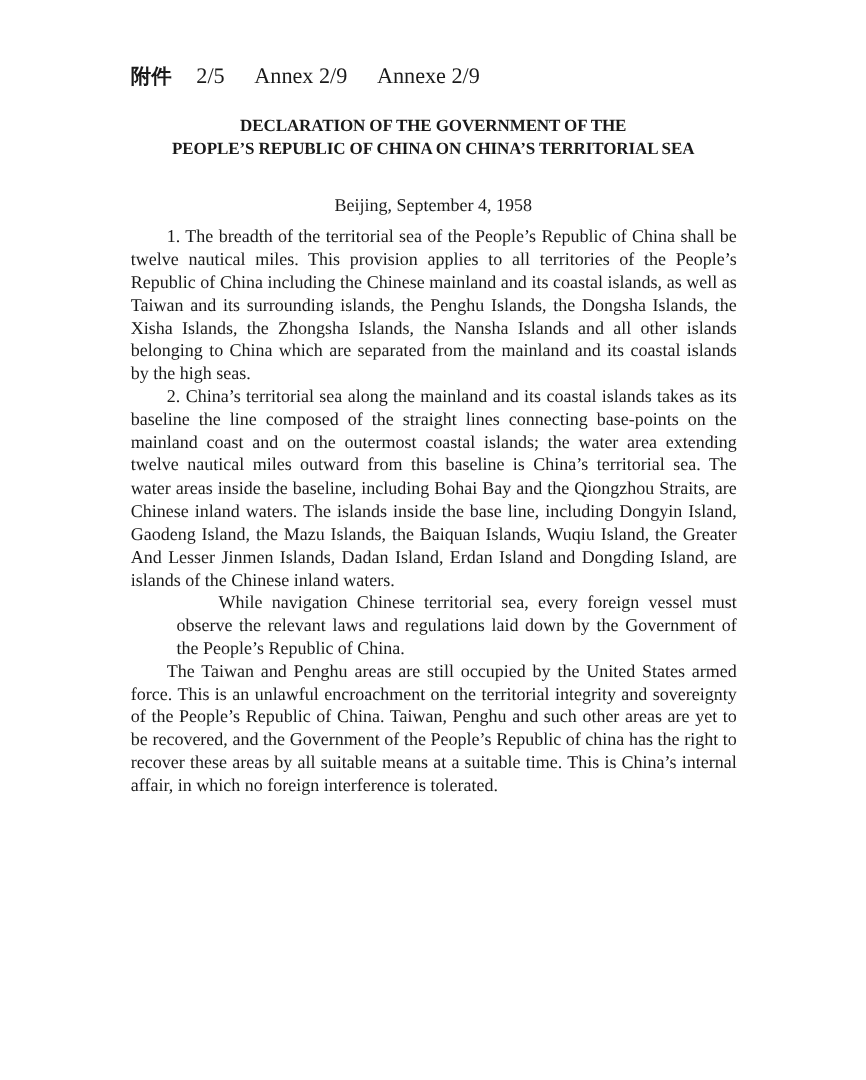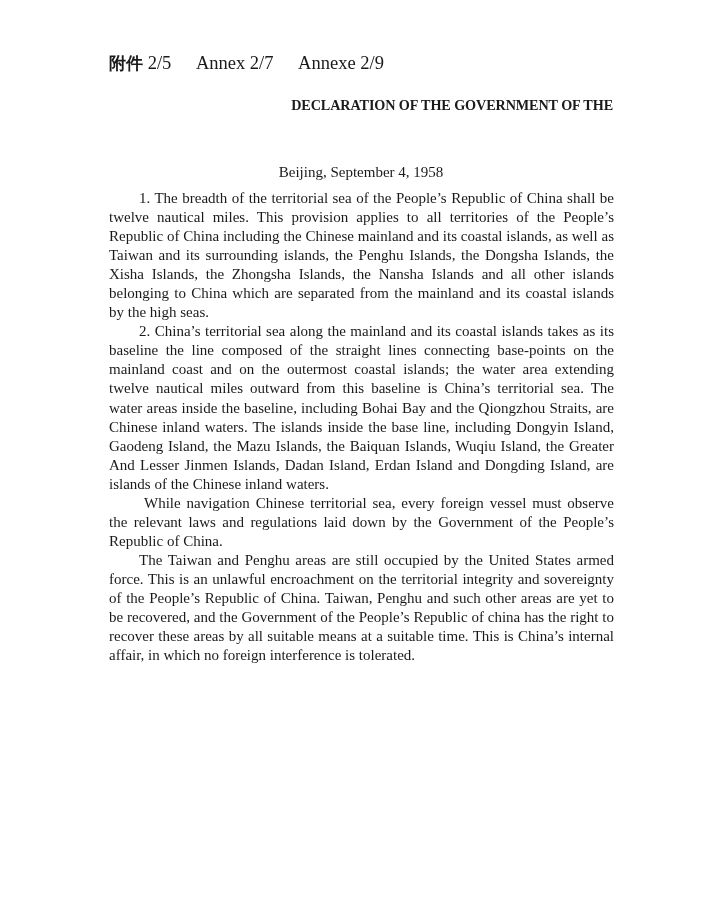--- a/index.html
+++ b/index.html
@@ -29,21 +29,21 @@
       font-size: 17px;
     }
     .annex span + span {
       margin-left: 20px;
     }
     .title {
       position: absolute;
       left: 109px;
       top: 96px;
       width: 504px;
-      text-align: right;
+      text-align: center;
       font-size: 14.2px;
       font-weight: bold;
       line-height: 19px;
       letter-spacing: -0.1px;
     }
     .dateline {
       position: absolute;
       left: 109px;
       top: 163px;
       width: 504px;
@@ -59,33 +59,35 @@
       font-size: 15px;
       line-height: 19.05px;
       text-align: justify;
     }
     .body p {
       margin: 0;
       text-indent: 30px;
     }
     .body p.extra-indent {
       text-indent: 35px;
+      margin-left: 38px;
     }
   </style>
 </head>
 <body>
 
 <div class="annex">
-  <span><span class="zh">附件</span> <span style="margin-left:0">2/5</span></span>
-  <span>Annex 2/7</span>
+  <span><span class="zh">附件</span> <span style="margin-left:16px">2/5</span></span>
+  <span>Annex 2/9</span>
   <span>Annexe 2/9</span>
 </div>
 
 <div class="title">
   <div>DECLARATION OF THE GOVERNMENT OF THE</div>
+  <div>PEOPLE’S REPUBLIC OF CHINA ON CHINA’S TERRITORIAL SEA</div>
 </div>
 
 <div class="dateline">Beijing, September 4, 1958</div>
 
 <div class="body">
   <p>1. The breadth of the territorial sea of the People’s Republic of China shall be twelve nautical miles. This provision applies to all territories of the People’s Republic of China including the Chinese mainland and its coastal islands, as well as Taiwan and its surrounding islands, the Penghu Islands, the Dongsha Islands, the Xisha Islands, the Zhongsha Islands, the Nansha Islands and all other islands belonging to China which are separated from the mainland and its coastal islands by the high seas.</p>
   <p>2. China’s territorial sea along the mainland and its coastal islands takes as its baseline the line composed of the straight lines connecting base-points on the mainland coast and on the outermost coastal islands; the water area extending twelve nautical miles outward from this baseline is China’s territorial sea. The water areas inside the baseline, including Bohai Bay and the Qiongzhou Straits, are Chinese inland waters. The islands inside the base line, including Dongyin Island, Gaodeng Island, the Mazu Islands, the Baiquan Islands, Wuqiu Island, the Greater And Lesser Jinmen Islands, Dadan Island, Erdan Island and Dongding Island, are islands of the Chinese inland waters.</p>
   <p class="extra-indent">While navigation Chinese territorial sea, every foreign vessel must observe the relevant laws and regulations laid down by the Government of the People’s Republic of China.</p>
   <p>The Taiwan and Penghu areas are still occupied by the United States armed force. This is an unlawful encroachment on the territorial integrity and sovereignty of the People’s Republic of China. Taiwan, Penghu and such other areas are yet to be recovered, and the Government of the People’s Republic of china has the right to recover these areas by all suitable means at a suitable time. This is China’s internal affair, in which no foreign interference is tolerated.</p>
 </div>

